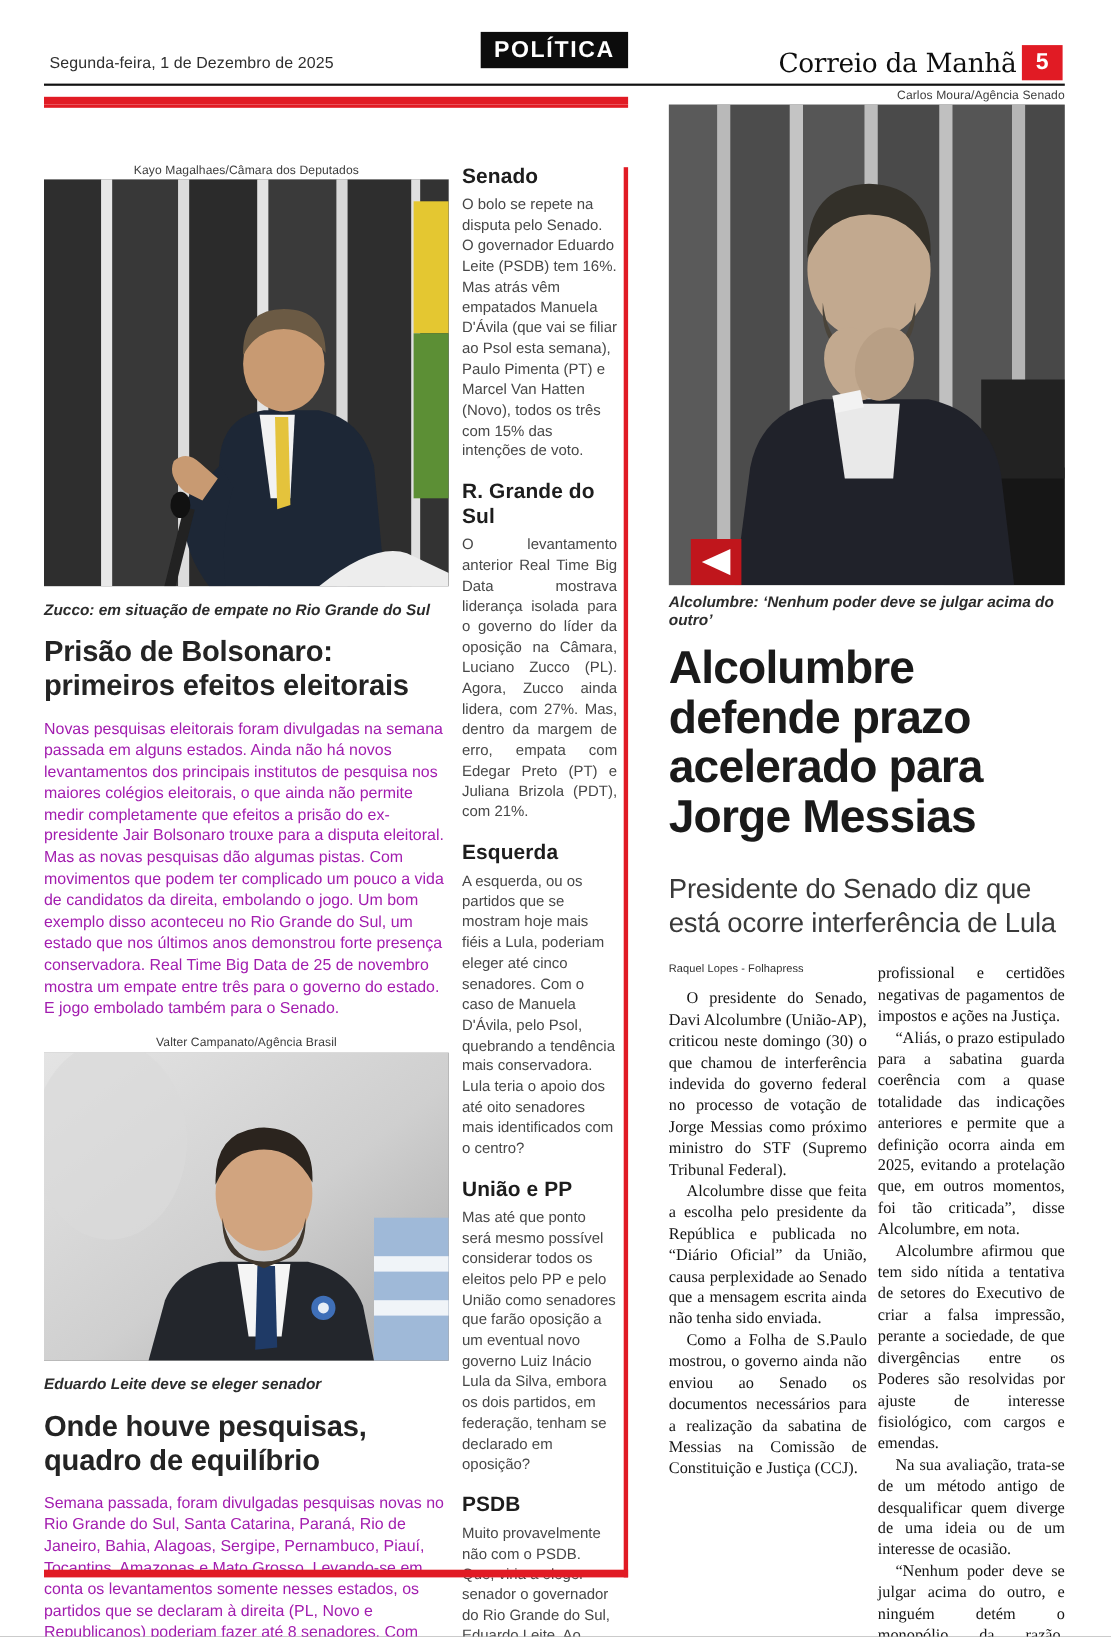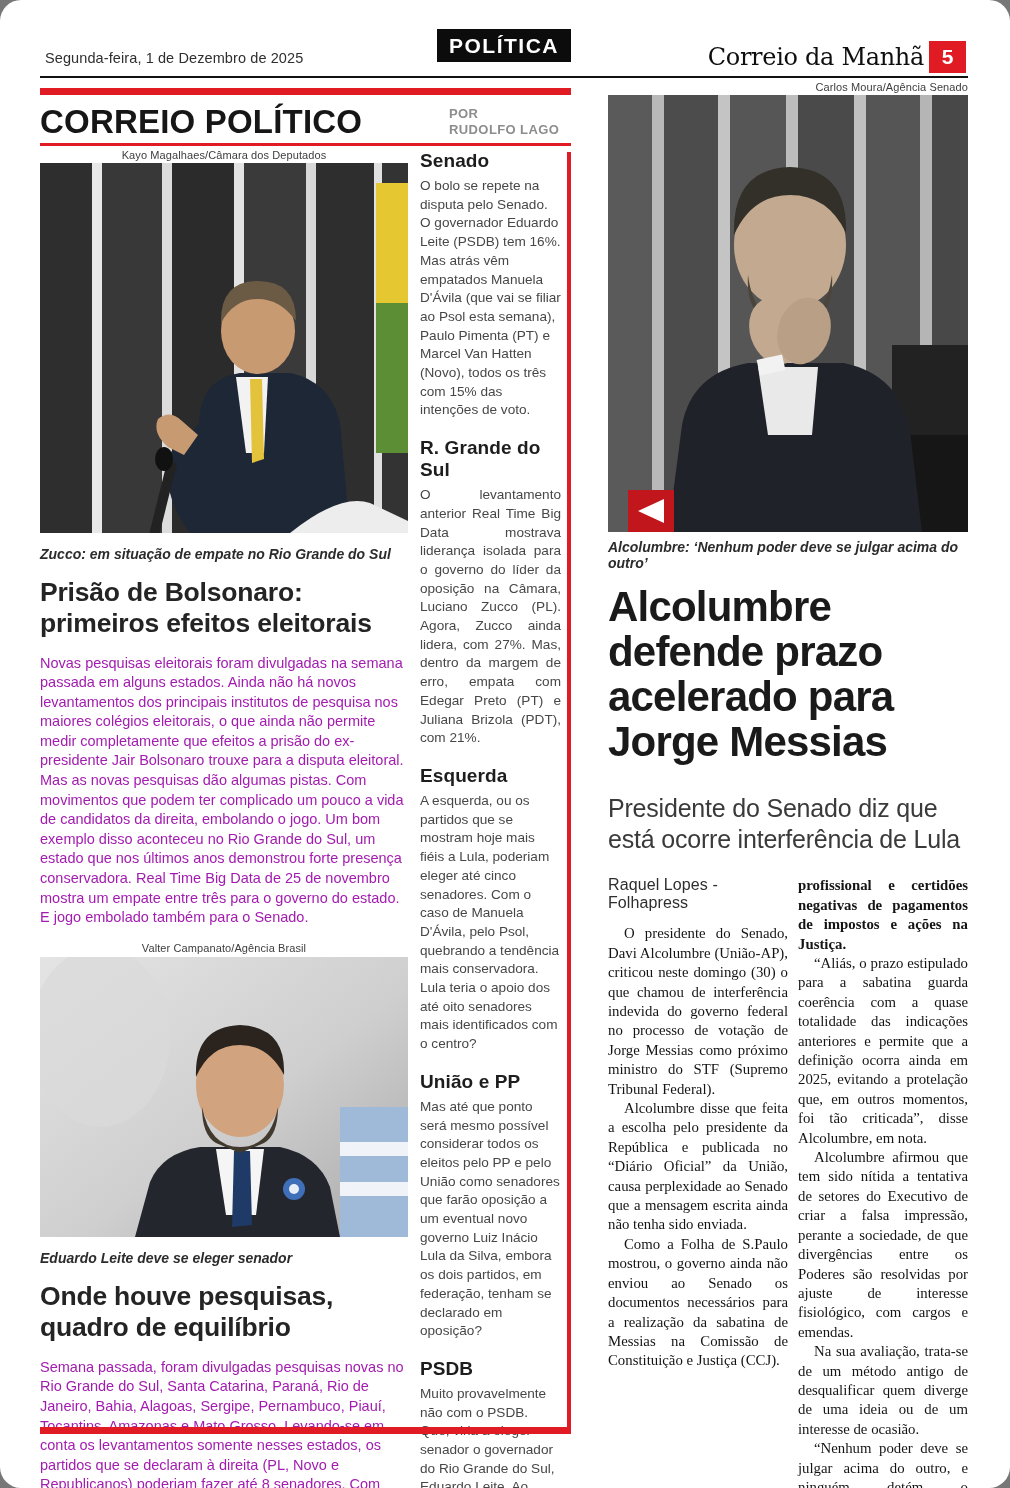--- a/index.html
+++ b/index.html
@@ -1,19 +1,19 @@
 <!DOCTYPE html>
 <html lang="pt"><head>
 <meta charset="utf-8">
 <style>
   html,body{margin:0;padding:0;background:#777;}
   .page{
     position:relative;width:1010px;height:1488px;background:#ffffff;
     margin:0 auto;overflow:hidden;
-    font-family:"Liberation Sans","DejaVu Sans",sans-serif;color:#2e2e2e;border-radius:21px;
+    font-family:"Liberation Sans","DejaVu Sans",sans-serif;color:#2e2e2e;
   }
   
   .date{position:absolute;left:45px;top:50px;font-size:14.5px;color:#2f2f2f;letter-spacing:.1px;}
   .section-box{position:absolute;left:437px;top:29px;width:134px;height:33px;background:#0c0c0c;
     display:flex;align-items:center;justify-content:center;}
   .section-box span{color:#fff;font-size:21px;font-weight:700;letter-spacing:1.5px;}
   .masthead{position:absolute;right:86px;top:43px;font-family:"DejaVu Serif","Liberation Serif",serif;
     font-weight:400;font-size:24px;color:#0e0e0e;letter-spacing:-.3px;white-space:nowrap;}
   .pagenum-box{position:absolute;right:44px;top:41px;width:37px;height:32px;background:#e11b24;
     display:flex;align-items:center;justify-content:center;}
@@ -49,50 +49,43 @@
   .bottom-red-bar{position:absolute;left:40px;top:1427px;width:531px;height:7px;background:#e11b24;}
 
   
   .right-col{position:absolute;left:608px;top:95px;width:360px;}
   .main-caption{font-size:14px;font-style:italic;font-weight:700;color:#2c2c2c;margin-top:7px;}
   .main-headline{font-size:42px;font-weight:700;color:#1a1a1a;line-height:1.07;letter-spacing:-.8px;margin-top:14px;}
   .main-subhead{font-size:25px;font-weight:400;color:#3a3a3a;line-height:1.23;letter-spacing:-.2px;margin-top:20px;}
   .article-cols{display:flex;gap:10px;margin-top:22px;}
   .acol{width:180px;}
   .acol.c2{width:170px;}
-  .byline{font-size:16px;color:#2e2e2e;margin-bottom:12px;letter-spacing:.1px;}
+  .byline{font-size:10px;color:#2e2e2e;margin-bottom:12px;letter-spacing:.1px;}
   .serif p{font-family:"Liberation Serif","DejaVu Serif",serif;font-size:14.8px;line-height:19.4px;
     color:#141414;text-align:justify;margin:0;text-indent:16px;}
-  .acol.c2 p:first-child{text-indent:0;font-weight:bold;}
+  .acol.c2 p:first-child{text-indent:0;}
 </style>
 </head>
 <body>
 
 <div class="page">
 
   <div class="date">Segunda-feira, 1 de Dezembro de 2025</div>
   <div class="section-box">
     <span>POLÍTICA</span>
   </div>
   <div class="masthead">Correio da Manhã</div>
   <div class="pagenum-box">
     <span>5</span>
   </div>
   <div class="header-rule"></div>
   <div class="credit main-photo-credit">Carlos Moura/Agência Senado</div>
 
   <div class="cp-header">
     <div class="red-bar"></div>
-    <div class="cp-row">
-      <div class="cp-title">CORREIO POLÍTICO</div>
-      <div class="cp-byline">
-        <div>POR</div>
-        <div>RUDOLFO LAGO</div>
-      </div>
-    </div>
     <div class="red-line"></div>
   </div>
 
   <div class="left-col">
     <div class="credit photo-credit-line">Kayo Magalhaes/Câmara dos Deputados</div>
 
     <div class="photo-frame" style="height:370px">
       <svg width="368" height="370" viewBox="0 0 368 370">
         <rect width="368" height="370" fill="#c9c9c9"></rect>
         <g>

